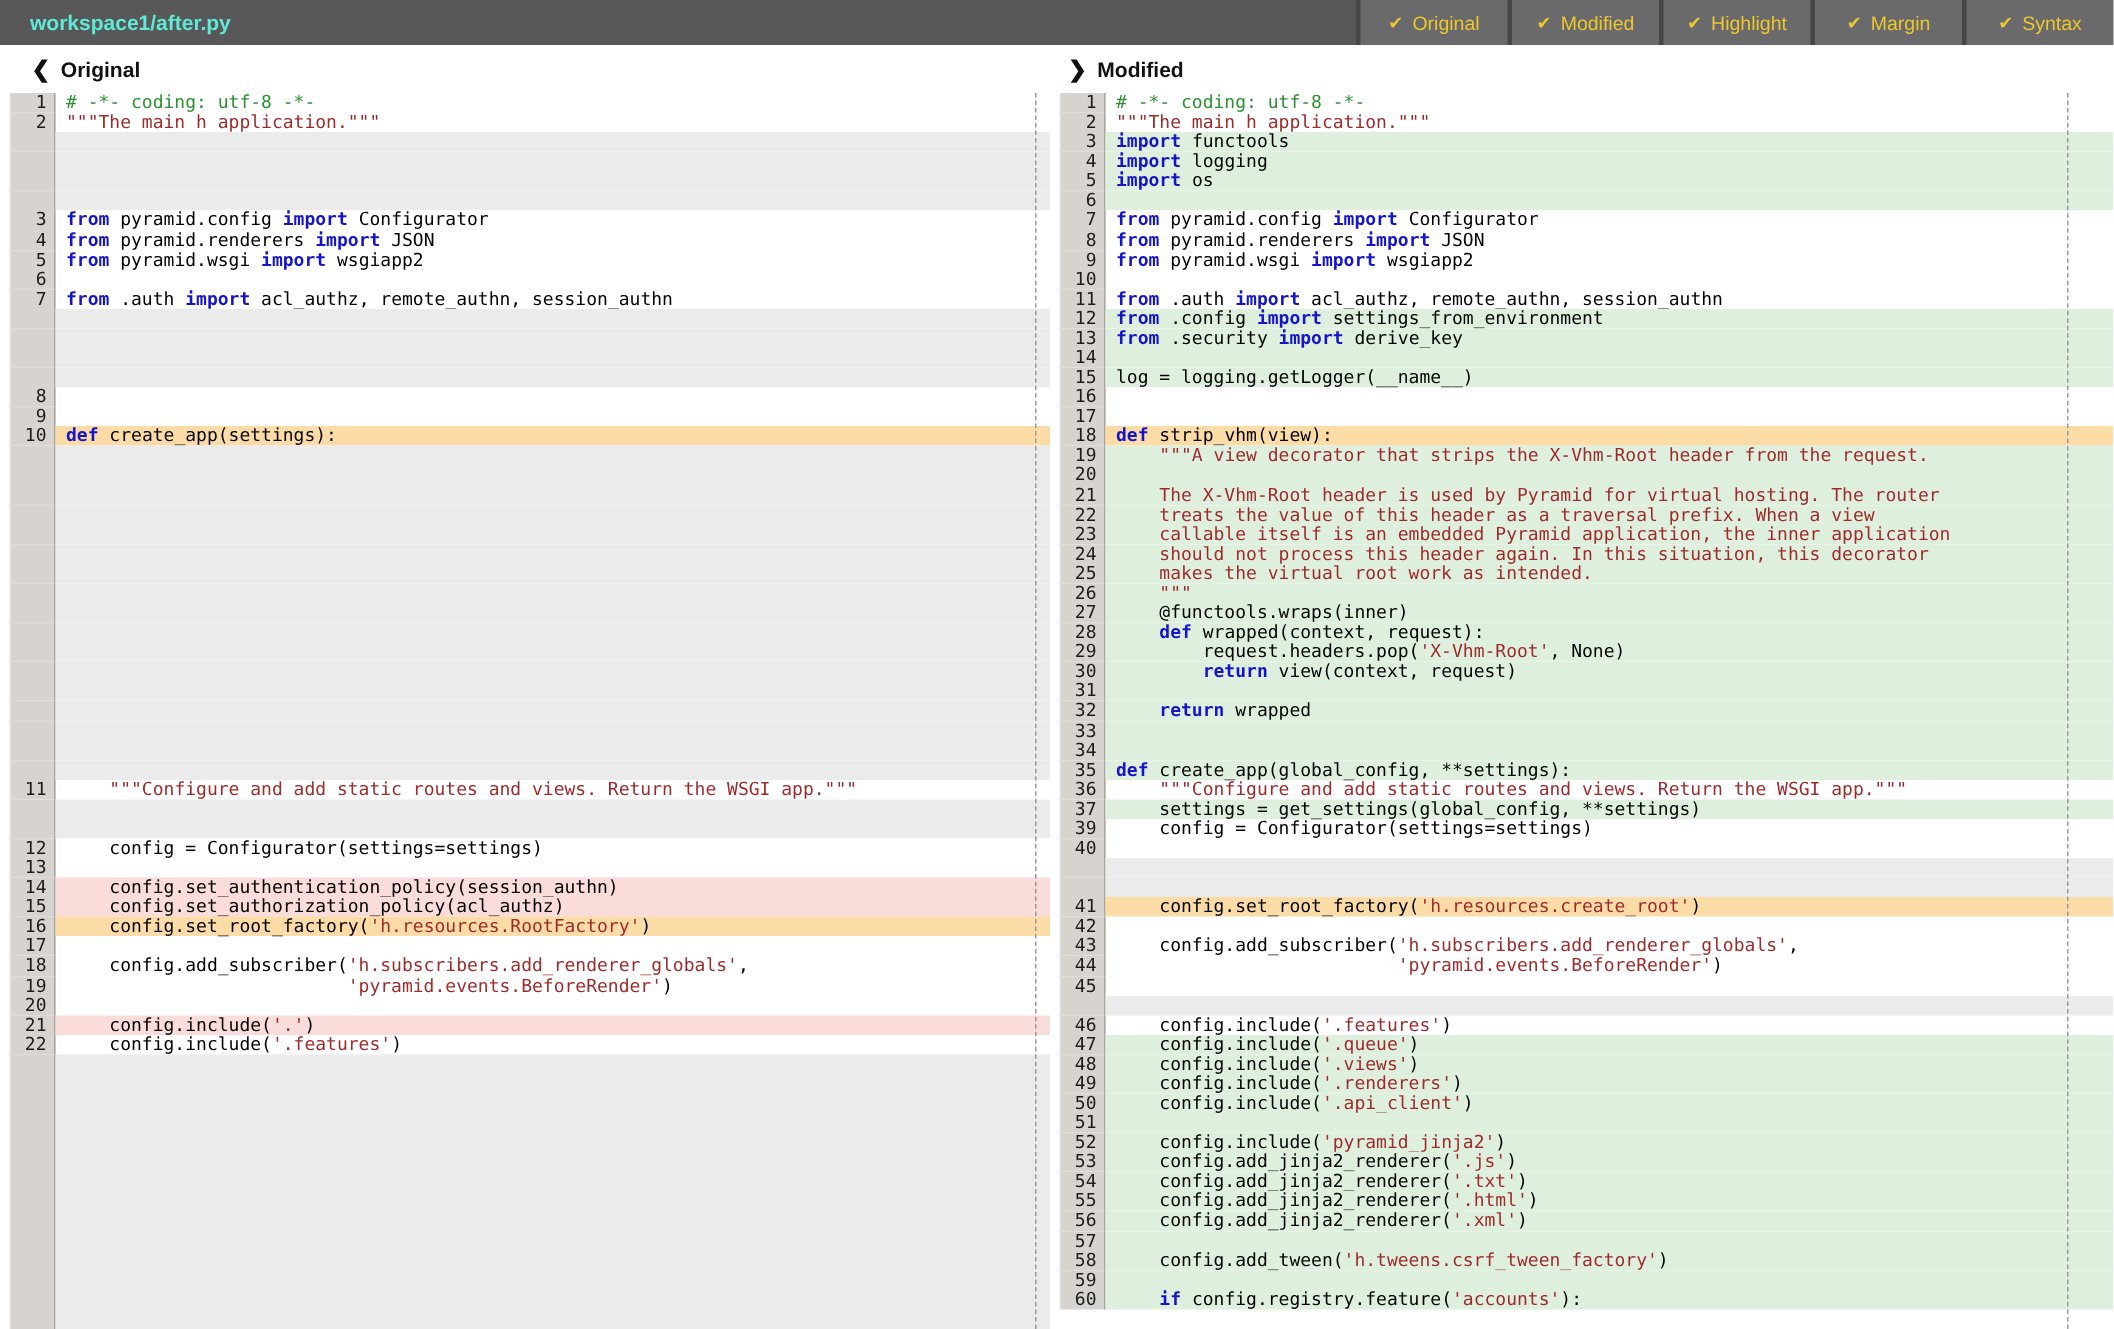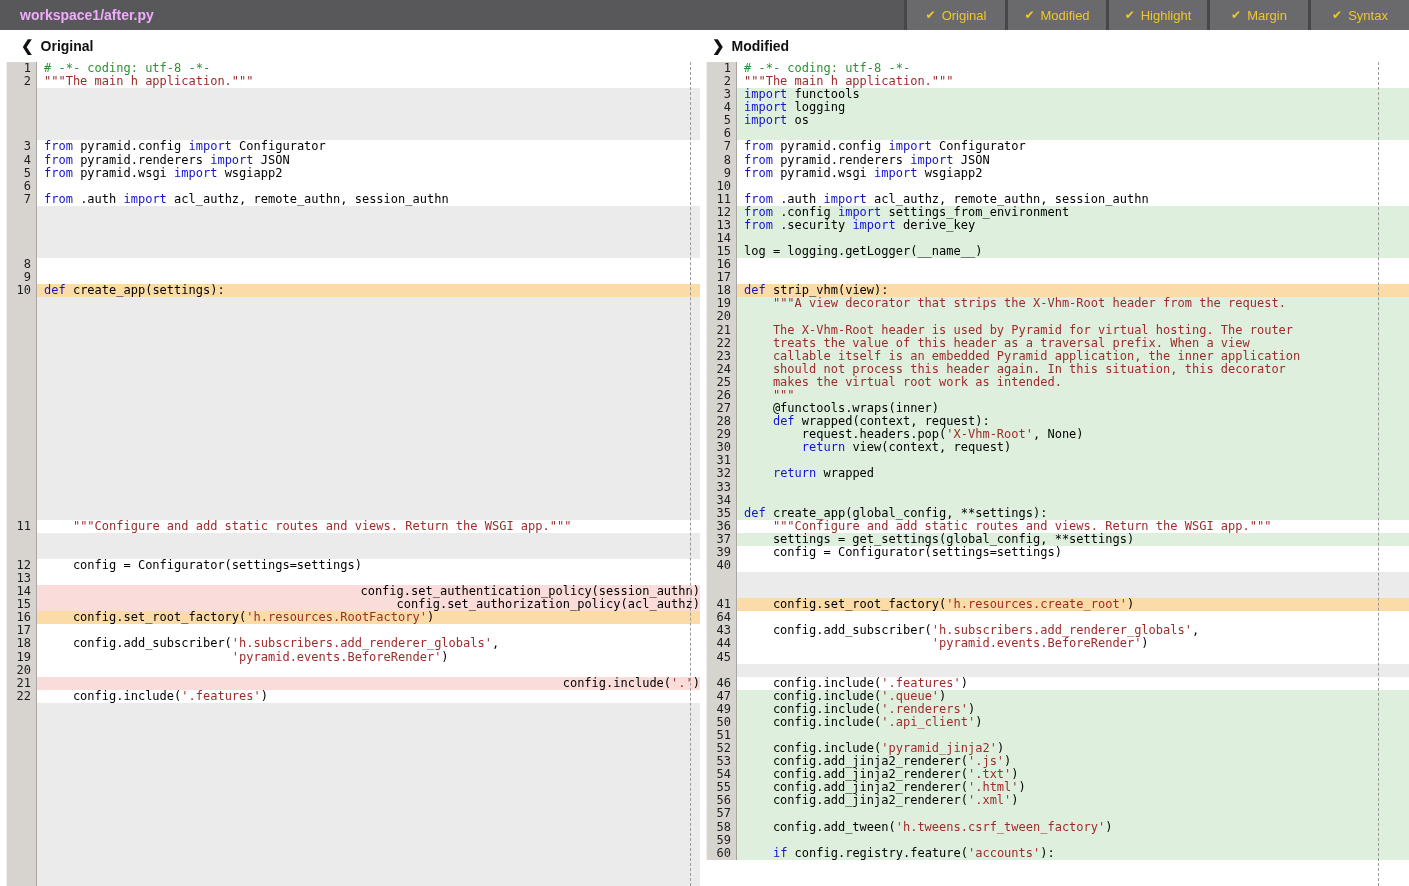--- a/index.html
+++ b/index.html
@@ -7,21 +7,21 @@
               font-family:"Liberation Sans", sans-serif; }
 
   :root{
     --c-topbar:#58585a; --c-btn:#6a6a6c; --c-btnsep:#47474a; --c-btntext:#edc72c;
     --c-add:#def0dd; --c-del:#fadcda; --c-chg:#fcdca6; --c-fill:#ebebeb;
     --c-gutter:#d7d4d0; --c-gutedge:#a9a6a2; --c-kw:#1414cc; --c-str:#9e2b2b;
     --c-com:#2c9132; --c-margin:#9a9a9a;
   }
 
   .topbar{ height:30px; background:var(--c-topbar); display:flex; align-items:stretch; }
-  .title{ color:#f0abfc; font-weight:bold; font-size:14px; line-height:30px; padding-left:20px; flex:1; }
+  .title{ color:#5eead4; font-weight:bold; font-size:14px; line-height:30px; padding-left:20px; flex:1; }
   .toolbar{ display:flex; }
   .tbtn{ width:101px; background:var(--c-btn); border:none; border-left:3px solid var(--c-btnsep);
          color:var(--c-btntext); font-family:"Liberation Sans",sans-serif; font-size:13px;
          display:flex; align-items:center; justify-content:center; gap:6px; cursor:default; }
   .tbtn .chk{ font-size:12px; }
 
   .pane-headers{ height:32px; display:flex; background:#fff; }
   .ph{ display:flex; align-items:center; gap:7px; font-weight:bold; font-size:14px; color:#111; }
   .ph-left{ width:700px; padding-left:21px; }
   .ph-right{ flex:1; padding-left:12px; }
@@ -34,24 +34,24 @@
   .pane-right{ flex:1; }
 
   .row{ height:13.082px; display:flex; flex:none; }
   .row.tail{ flex:1; height:auto; }
   .pad{ width:6px; background:#fff; flex:none; }
   .ln{ width:31px; flex:none; background:var(--c-gutter); color:#1c1c1c;
        text-align:right; padding-right:5px; line-height:13.082px;
        border-right:1px solid var(--c-gutedge); box-shadow:inset 1px 0 0 #f2f1f0; }
   .cl{ flex:1; white-space:pre; line-height:13.082px; padding-left:7px; color:#000; }
   .row.add .cl{ background:var(--c-add); }
-  .row.del .cl{ background:var(--c-del);text-align:right; }
+  .row.del .cl{ background:var(--c-del); }
   .row.chg .cl{ background:var(--c-chg); }
   .row.fill .cl, .row.tail .cl{ background:var(--c-fill); }
-  .k{ color:var(--c-kw); } .s{ color:var(--c-str); } .c{ color:var(--c-com);margin-top:40px; }
+  .k{ color:var(--c-kw);font-weight:bold; } .s{ color:var(--c-str); } .c{ color:var(--c-com);margin-top:40px; }
 
   .margin-line{ position:absolute; top:0; bottom:0; width:0;
                 border-left:1px dashed var(--c-margin); z-index:4; pointer-events:none; }
 </style>
 </head>
 <body>
 
 <div class="topbar">
   <span class="title">workspace1/after.py</span>
   <div class="toolbar" id="toolbar">
@@ -550,21 +550,21 @@
         <span class="ln"></span>
         <span class="cl"></span>
       </div>
       <div class="row chg">
         <span class="pad"></span>
         <span class="ln">41</span>
         <span class="cl"><span>    config.set_root_factory(</span><span class="s">'h.resources.create_root'</span><span>)</span></span>
       </div>
       <div class="row ">
         <span class="pad"></span>
-        <span class="ln">64</span>
+        <span class="ln">42</span>
         <span class="cl"></span>
       </div>
       <div class="row ">
         <span class="pad"></span>
         <span class="ln">43</span>
         <span class="cl"><span>    config.add_subscriber(</span><span class="s">'h.subscribers.add_renderer_globals'</span><span>,</span></span>
       </div>
       <div class="row ">
         <span class="pad"></span>
         <span class="ln">44</span>
@@ -585,20 +585,25 @@
         <span class="ln">46</span>
         <span class="cl"><span>    config.include(</span><span class="s">'.features'</span><span>)</span></span>
       </div>
       <div class="row add">
         <span class="pad"></span>
         <span class="ln">47</span>
         <span class="cl"><span>    config.include(</span><span class="s">'.queue'</span><span>)</span></span>
       </div>
       <div class="row add">
         <span class="pad"></span>
+        <span class="ln">48</span>
+        <span class="cl"><span>    config.include(</span><span class="s">'.views'</span><span>)</span></span>
+      </div>
+      <div class="row add">
+        <span class="pad"></span>
         <span class="ln">49</span>
         <span class="cl"><span>    config.include(</span><span class="s">'.renderers'</span><span>)</span></span>
       </div>
       <div class="row add">
         <span class="pad"></span>
         <span class="ln">50</span>
         <span class="cl"><span>    config.include(</span><span class="s">'.api_client'</span><span>)</span></span>
       </div>
       <div class="row add">
         <span class="pad"></span>

